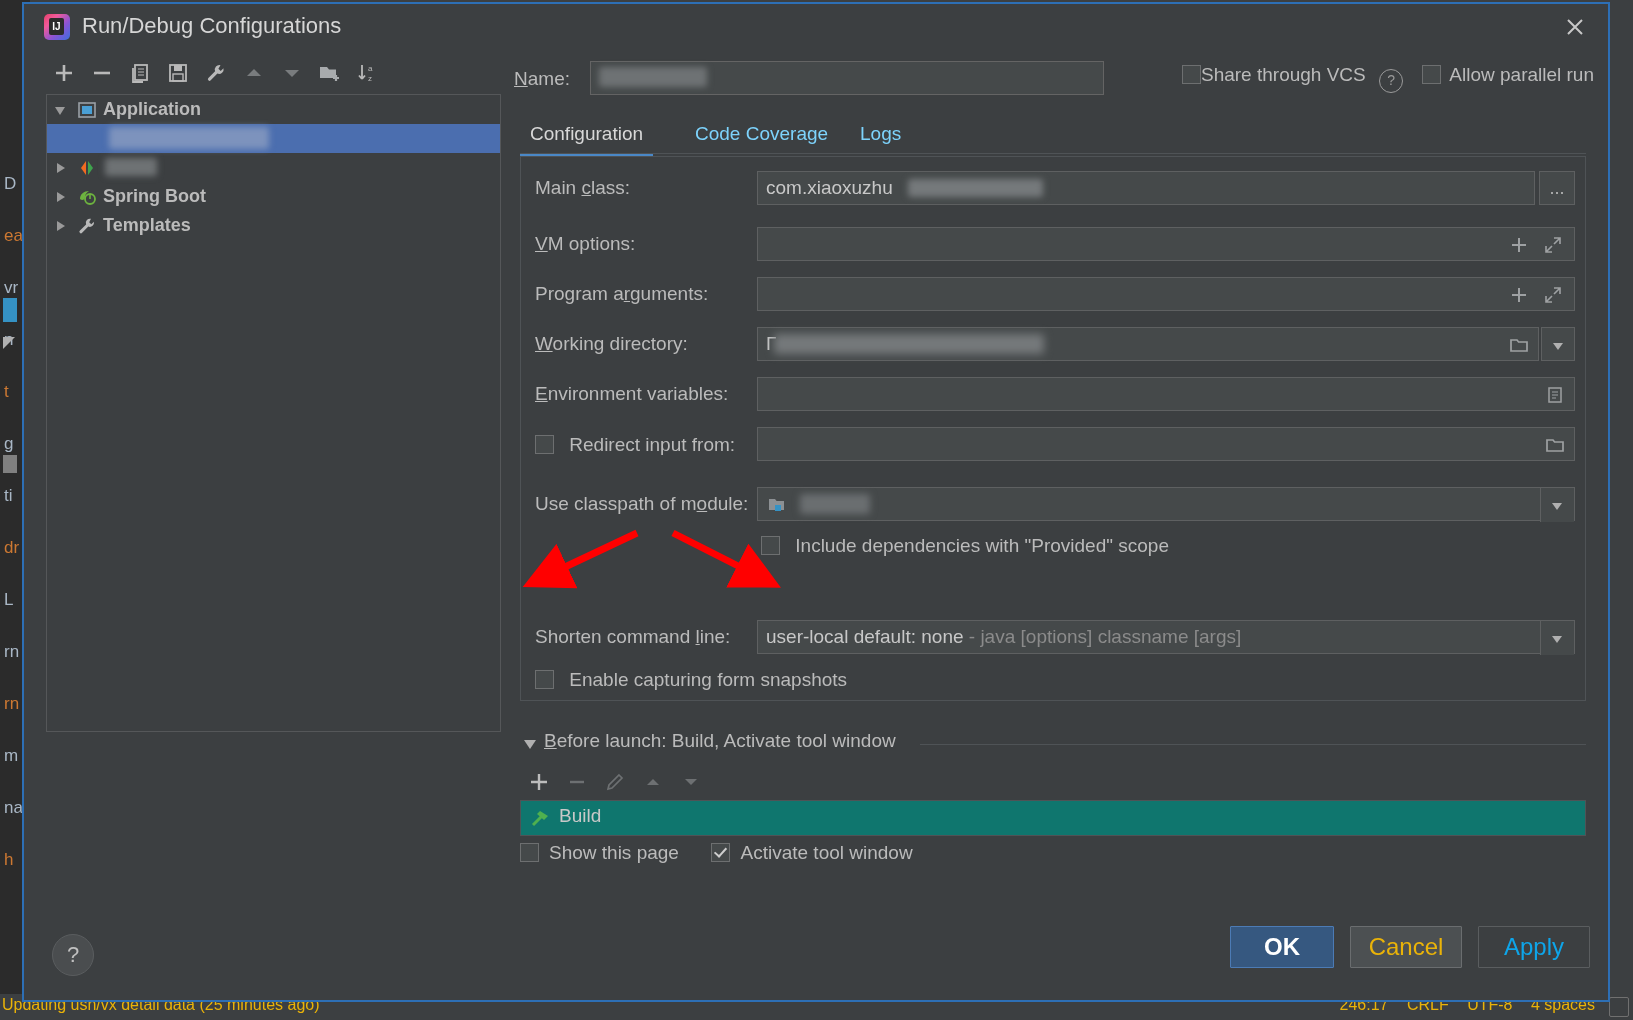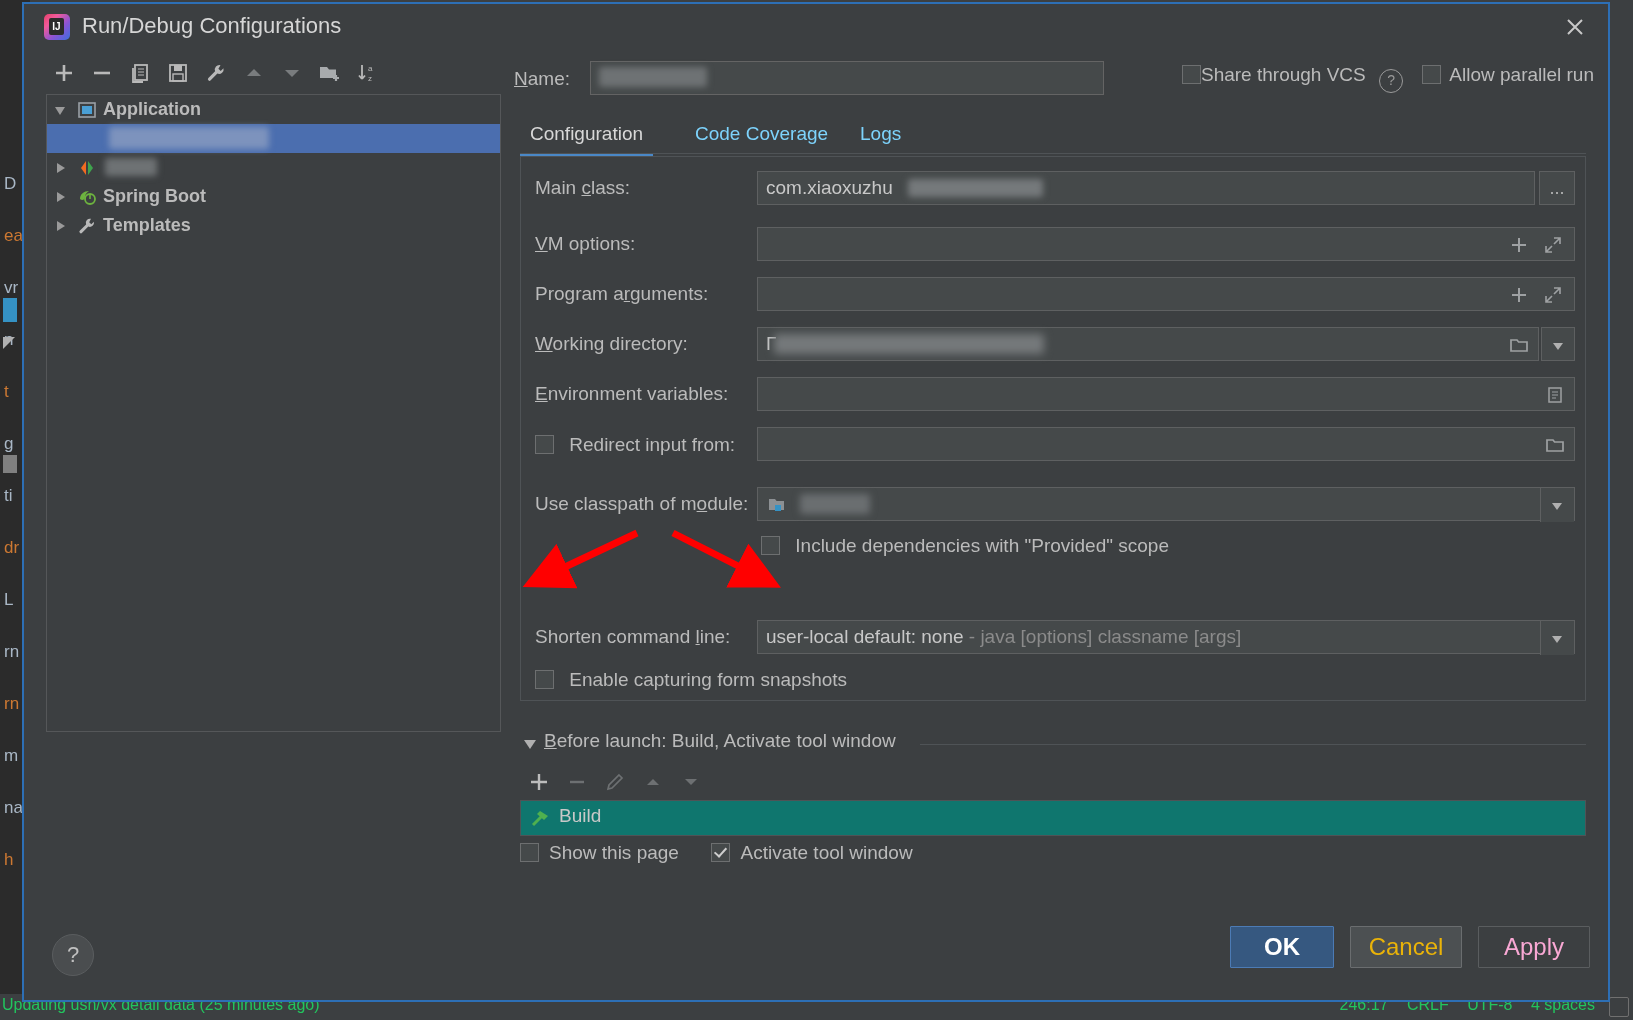--- a/index.html
+++ b/index.html
@@ -13,21 +13,21 @@
   }
   
   #bg-ide{position:absolute;inset:0;background:#3c3f41;}
   #bg-editor{position:absolute;left:0;top:0;width:30px;height:1020px;background:#2b2b2b;
     font-size:17px;line-height:28px;color:#a9b7c6;overflow:hidden;white-space:pre;}
   #bg-editor .ln{display:block;padding-left:2px;}
   #bg-scrollmark1{position:absolute;left:3px;top:298px;width:14px;height:24px;background:#3592c4;}
   #bg-scrollmark2{position:absolute;left:3px;top:337px;width:0;height:0;border-left:12px solid #b0b0b0;border-bottom:12px solid transparent;}
   #bg-scrollmark3{position:absolute;left:3px;top:455px;width:14px;height:18px;background:#808080;}
   #bg-statusbar{position:absolute;left:0;bottom:0;width:1633px;height:26px;background:#3c3f41;
-    font-size:16px;color:#22c55e;}
+    font-size:16px;color:#eab308;}
   #bg-status-left{position:absolute;left:2px;top:2px;white-space:nowrap;}
   #bg-status-right{position:absolute;right:38px;top:2px;white-space:nowrap;}
   #bg-status-right span{margin-left:14px;}
   #bg-status-icon{position:absolute;right:4px;top:3px;width:18px;height:18px;
      border:1px solid #707070;border-radius:2px;}
   
   #dialog{
     position:absolute;left:22px;top:2px;width:1588px;height:1000px;
     background:#3c3f41;border:2px solid #2d6fb5;box-sizing:border-box;
   }
@@ -105,21 +105,21 @@
   #bottom-checks .cbx{margin-right:10px;}
   #bottom-checks .gap{display:inline-block;width:22px;}
   
   #help-btn{position:absolute;left:28px;bottom:24px;width:42px;height:42px;border-radius:50%;
      background:#4a4d4f;border:1px solid #5a5d5f;box-sizing:border-box;text-align:center;
      line-height:40px;font-size:22px;color:#c0c0c0;cursor:pointer;}
   .dlg-btn{position:absolute;bottom:32px;height:42px;border-radius:1px;box-sizing:border-box;
      text-align:center;line-height:40px;font-size:24px;cursor:pointer;}
   #ok-btn{right:274px;width:104px;background:#365880;border:1px solid #4c7bb5;color:#ffffff;font-weight:bold;}
   #cancel-btn{right:146px;width:112px;background:#4c5052;border:1px solid #6a6d6f;color:#eab308;}
-  #apply-btn{right:18px;width:112px;background:#3c3f41;border:1px solid #5a5d5f;color:#f9a8d4;}
+  #apply-btn{right:18px;width:112px;background:#3c3f41;border:1px solid #5a5d5f;color:#0ea5e9;}
   
   #arrows{position:absolute;left:0;top:0;width:1633px;height:1020px;pointer-events:none;}
 </style>
 </head>
 <body>
 
 <div id="bg-ide">
   <div id="bg-editor"><span class="ln" style="position: absolute; left: 2px; top: 170px; color: rgb(169, 183, 198);">D</span><span class="ln" style="position: absolute; left: 2px; top: 222px; color: rgb(204, 120, 50);">ea</span><span class="ln" style="position: absolute; left: 2px; top: 274px; color: rgb(169, 183, 198);">vr</span><span class="ln" style="position: absolute; left: 2px; top: 326px; color: rgb(169, 183, 198);">n</span><span class="ln" style="position: absolute; left: 2px; top: 378px; color: rgb(204, 120, 50);">t</span><span class="ln" style="position: absolute; left: 2px; top: 430px; color: rgb(169, 183, 198);">g</span><span class="ln" style="position: absolute; left: 2px; top: 482px; color: rgb(169, 183, 198);">ti</span><span class="ln" style="position: absolute; left: 2px; top: 534px; color: rgb(204, 120, 50);">dr</span><span class="ln" style="position: absolute; left: 2px; top: 586px; color: rgb(169, 183, 198);">L</span><span class="ln" style="position: absolute; left: 2px; top: 638px; color: rgb(169, 183, 198);">rn</span><span class="ln" style="position: absolute; left: 2px; top: 690px; color: rgb(204, 120, 50);">rn</span><span class="ln" style="position: absolute; left: 2px; top: 742px; color: rgb(169, 183, 198);">m</span><span class="ln" style="position: absolute; left: 2px; top: 794px; color: rgb(169, 183, 198);">na</span><span class="ln" style="position: absolute; left: 2px; top: 846px; color: rgb(204, 120, 50);">h</span></div>
   <div id="bg-scrollmark1"></div>
   <div id="bg-scrollmark2"></div>

